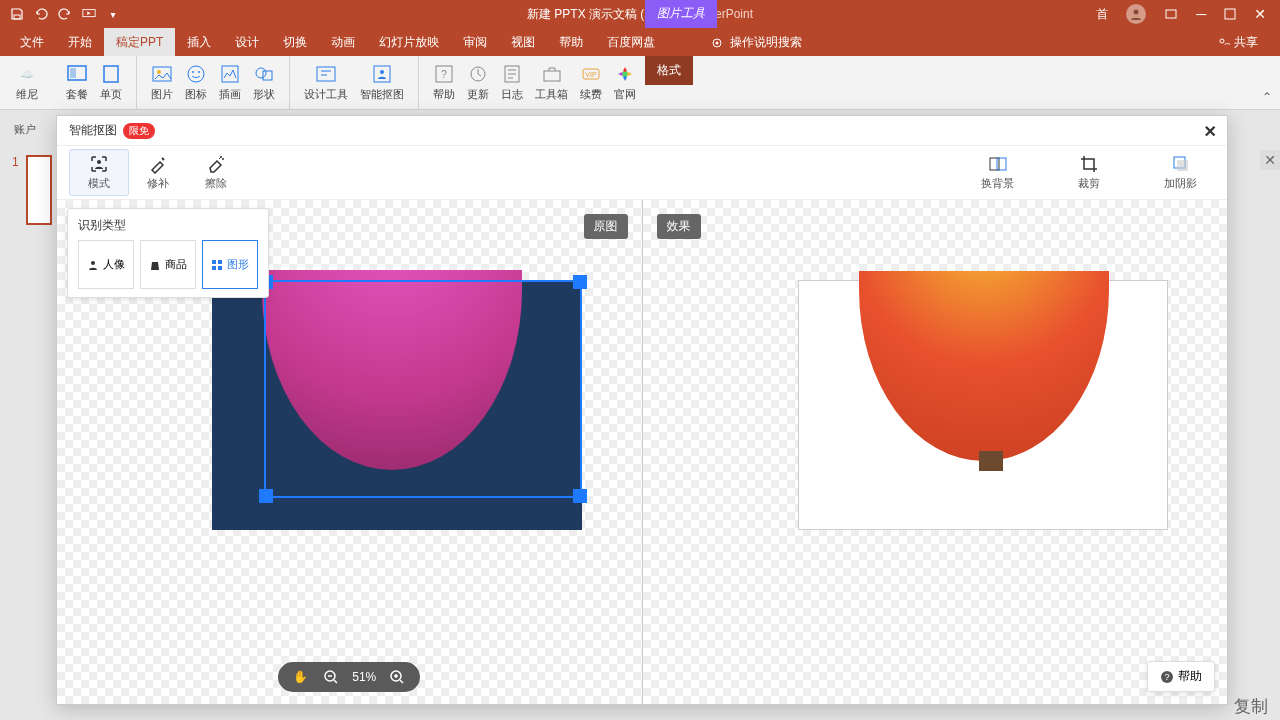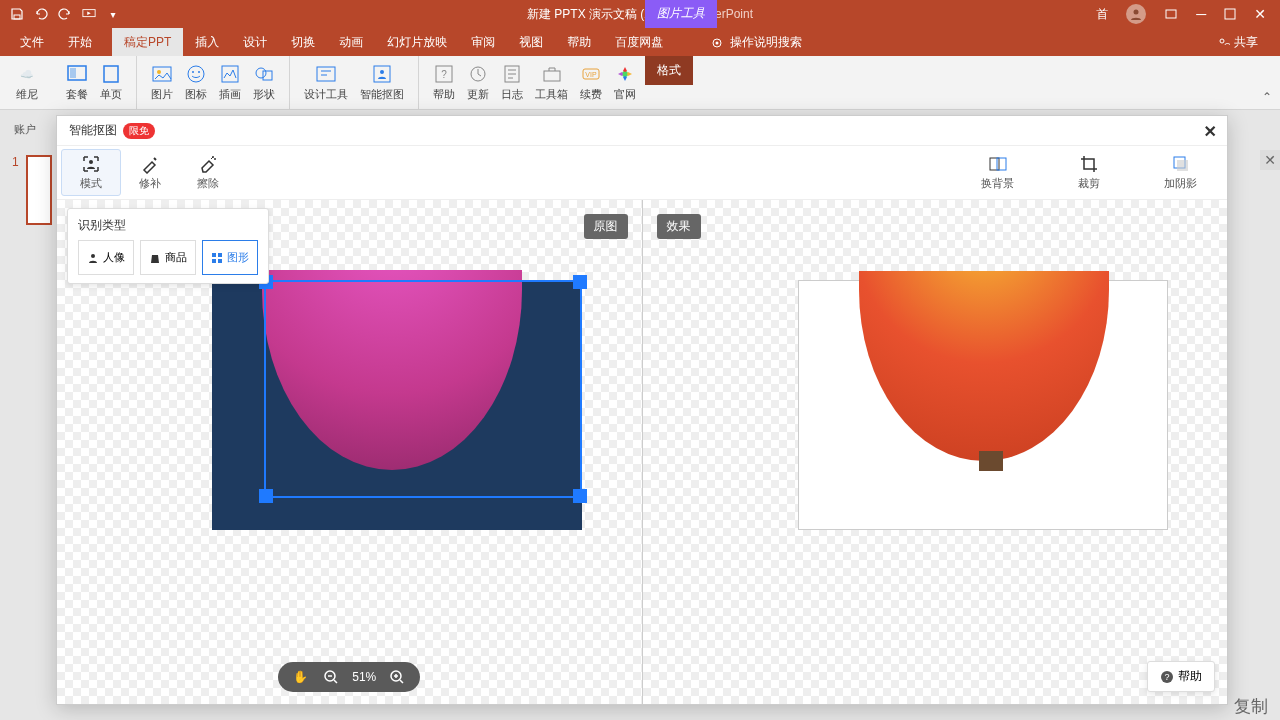--- a/index.html
+++ b/index.html
@@ -11,21 +11,21 @@
 .qat-icon { width: 14px; height: 14px; display: flex; align-items: center; justify-content: center; }
 .title-center { position: absolute; left: 50%; transform: translateX(-50%); font-size: 12px; }
 .title-center .app { color: #f0cfc6; }
 .tool-tab { position: absolute; left: 645px; top: 0; height: 28px; background: #8b5cf6; padding: 5px 12px; font-size: 12px; font-style: italic; }
 .win-controls { position: absolute; right: 0; display: flex; align-items: center; gap: 18px; padding-right: 14px; }
 .avatar { width: 20px; height: 20px; border-radius: 50%; background: #d49b88; display: flex; align-items: center; justify-content: center; }
 
 
 .ribbon-tabs { height: 28px; background: #b7472a; display: flex; align-items: stretch; padding-left: 8px; color: #fff; font-size: 12px; position: relative; }
 .ribbon-tab { padding: 6px 12px; cursor: pointer; }
-.ribbon-tab.active { background: #e6e6e6; color: #b7472a; margin-left: 8px; }
+.ribbon-tab.active { background: #e6e6e6; color: #b7472a; }
 .ribbon-tab.format { position: absolute; left: 645px; background: #8f3a22; color: #fff; margin-top: 28px; }
 .search-pill { position: absolute; left: 700px; display: flex; align-items: center; gap: 6px; padding: 6px 10px; }
 .share-btn { position: absolute; right: 12px; display: flex; align-items: center; gap: 4px; padding: 6px 10px; }
 
 
 .ribbon-content { height: 54px; background: #f3f3f3; border-bottom: 1px solid #d4d4d4; display: flex; align-items: center; padding-left: 8px; gap: 0; }
 .rb-group { display: flex; align-items: center; height: 100%; padding: 0 8px; border-right: 1px solid #d4d4d4; }
 .rb-item { display: flex; flex-direction: column; align-items: center; justify-content: center; padding: 0 6px; font-size: 11px; color: #444; cursor: pointer; }
 .rb-icon { width: 22px; height: 22px; margin-bottom: 2px; display: flex; align-items: center; justify-content: center; }
 .ribbon-collapse { position: absolute; right: 8px; top: 90px; font-size: 12px; color: #666; }
@@ -44,38 +44,38 @@
 .badge { background: #e33; color: #fff; border-radius: 8px; padding: 1px 6px; font-size: 10px; margin-left: 6px; }
 .modal-close { position: absolute; right: 10px; top: 6px; font-size: 16px; font-weight: bold; cursor: pointer; }
 
 .modal-tabs { height: 42px; display: flex; align-items: center; padding: 0 12px; border-bottom: 1px solid #eee; position: relative; }
 .m-tab { padding: 10px 14px; font-size: 13px; color: #999; cursor: pointer; }
 .m-tab.active { color: #2b7de9; font-weight: 600; border-bottom: 2px solid #2b7de9; }
 .history-btns { position: absolute; left: 50%; transform: translateX(-50%); display: flex; gap: 18px; font-size: 12px; color: #666; }
 .history-btns .disabled { color: #ccc; }
 .finish-btn { position: absolute; right: 12px; background: #2b7de9; color: #fff; padding: 6px 16px; border-radius: 3px; font-size: 12px; cursor: pointer; }
 
-.modal-toolbar { height: 54px; display: flex; align-items: center; padding: 0 4px; border-bottom: 1px solid #eee; position: relative; }
+.modal-toolbar { height: 54px; display: flex; align-items: center; padding: 0 12px; border-bottom: 1px solid #eee; position: relative; }
 .tool-item { display: flex; flex-direction: column; align-items: center; padding: 0 18px; font-size: 11px; color: #555; cursor: pointer; }
 .tool-item.active { background: #f2f6fc; border: 1px solid #c9dcf5; border-radius: 3px; padding: 4px 18px; }
 .tool-icon { width: 20px; height: 20px; margin-bottom: 2px; display: flex; align-items: center; justify-content: center; }
 .right-tools { position: absolute; right: 12px; display: flex; gap: 28px; }
 
 .work-area { flex: 1; display: flex; position: relative; }
 .pane { flex: 1; position: relative; background-image: linear-gradient(45deg,#eee 25%,transparent 25%),linear-gradient(-45deg,#eee 25%,transparent 25%),linear-gradient(45deg,transparent 75%,#eee 75%),linear-gradient(-45deg,transparent 75%,#eee 75%); background-size: 16px 16px; background-position: 0 0,0 8px,8px -8px,-8px 0; }
 .pane + .pane { border-left: 1px solid #ccc; }
 .pane-label { position: absolute; top: 14px; right: 14px; background: #666; color: #fff; padding: 4px 10px; border-radius: 3px; font-size: 12px; }
 .pane.left .pane-label { right: 14px; }
 .pane.right .pane-label { left: 14px; right: auto; }
 
 
 .recog-box { position: absolute; left: 10px; top: 8px; background: #fff; border: 1px solid #ddd; border-radius: 3px; padding: 8px 10px; box-shadow: 0 2px 6px rgba(0,0,0,.1); z-index: 5; }
 .recog-title { font-size: 12px; color: #333; margin-bottom: 6px; }
 .recog-opts { display: flex; gap: 6px; }
-.recog-opt { border: 1px solid #ddd; padding: 9px 8px; font-size: 11px; display: flex; align-items: center; gap: 4px; cursor: pointer; }
+.recog-opt { border: 1px solid #ddd; padding: 16px 8px; font-size: 11px; display: flex; align-items: center; gap: 4px; cursor: pointer; }
 .recog-opt.active { border-color: #2b7de9; color: #2b7de9; }
 
 
 .orig-holder { position: absolute; left: 155px; top: 80px; width: 370px; height: 250px; background: #1e3a5f; }
 .orig-balloon { position: absolute; left: 50px; top: -10px; width: 260px; height: 200px; background: radial-gradient(circle at 50% -20%, #e857c4 0%, #c4398e 60%, #8e2766 100%); border-radius: 0 0 50% 50% / 0 0 90% 90%; }
 .orig-sel { position: absolute; left: 52px; top: 0; width: 318px; height: 218px; border: 2px solid #1f7aff; }
 .sel-h { position: absolute; width: 14px; height: 14px; background: #1f7aff; }
 .sel-h.tl { left:-7px; top:-7px; } .sel-h.tr { right:-7px; top:-7px; }
 .sel-h.bl { left:-7px; bottom:-7px; } .sel-h.br { right:-7px; bottom:-7px; }
 

